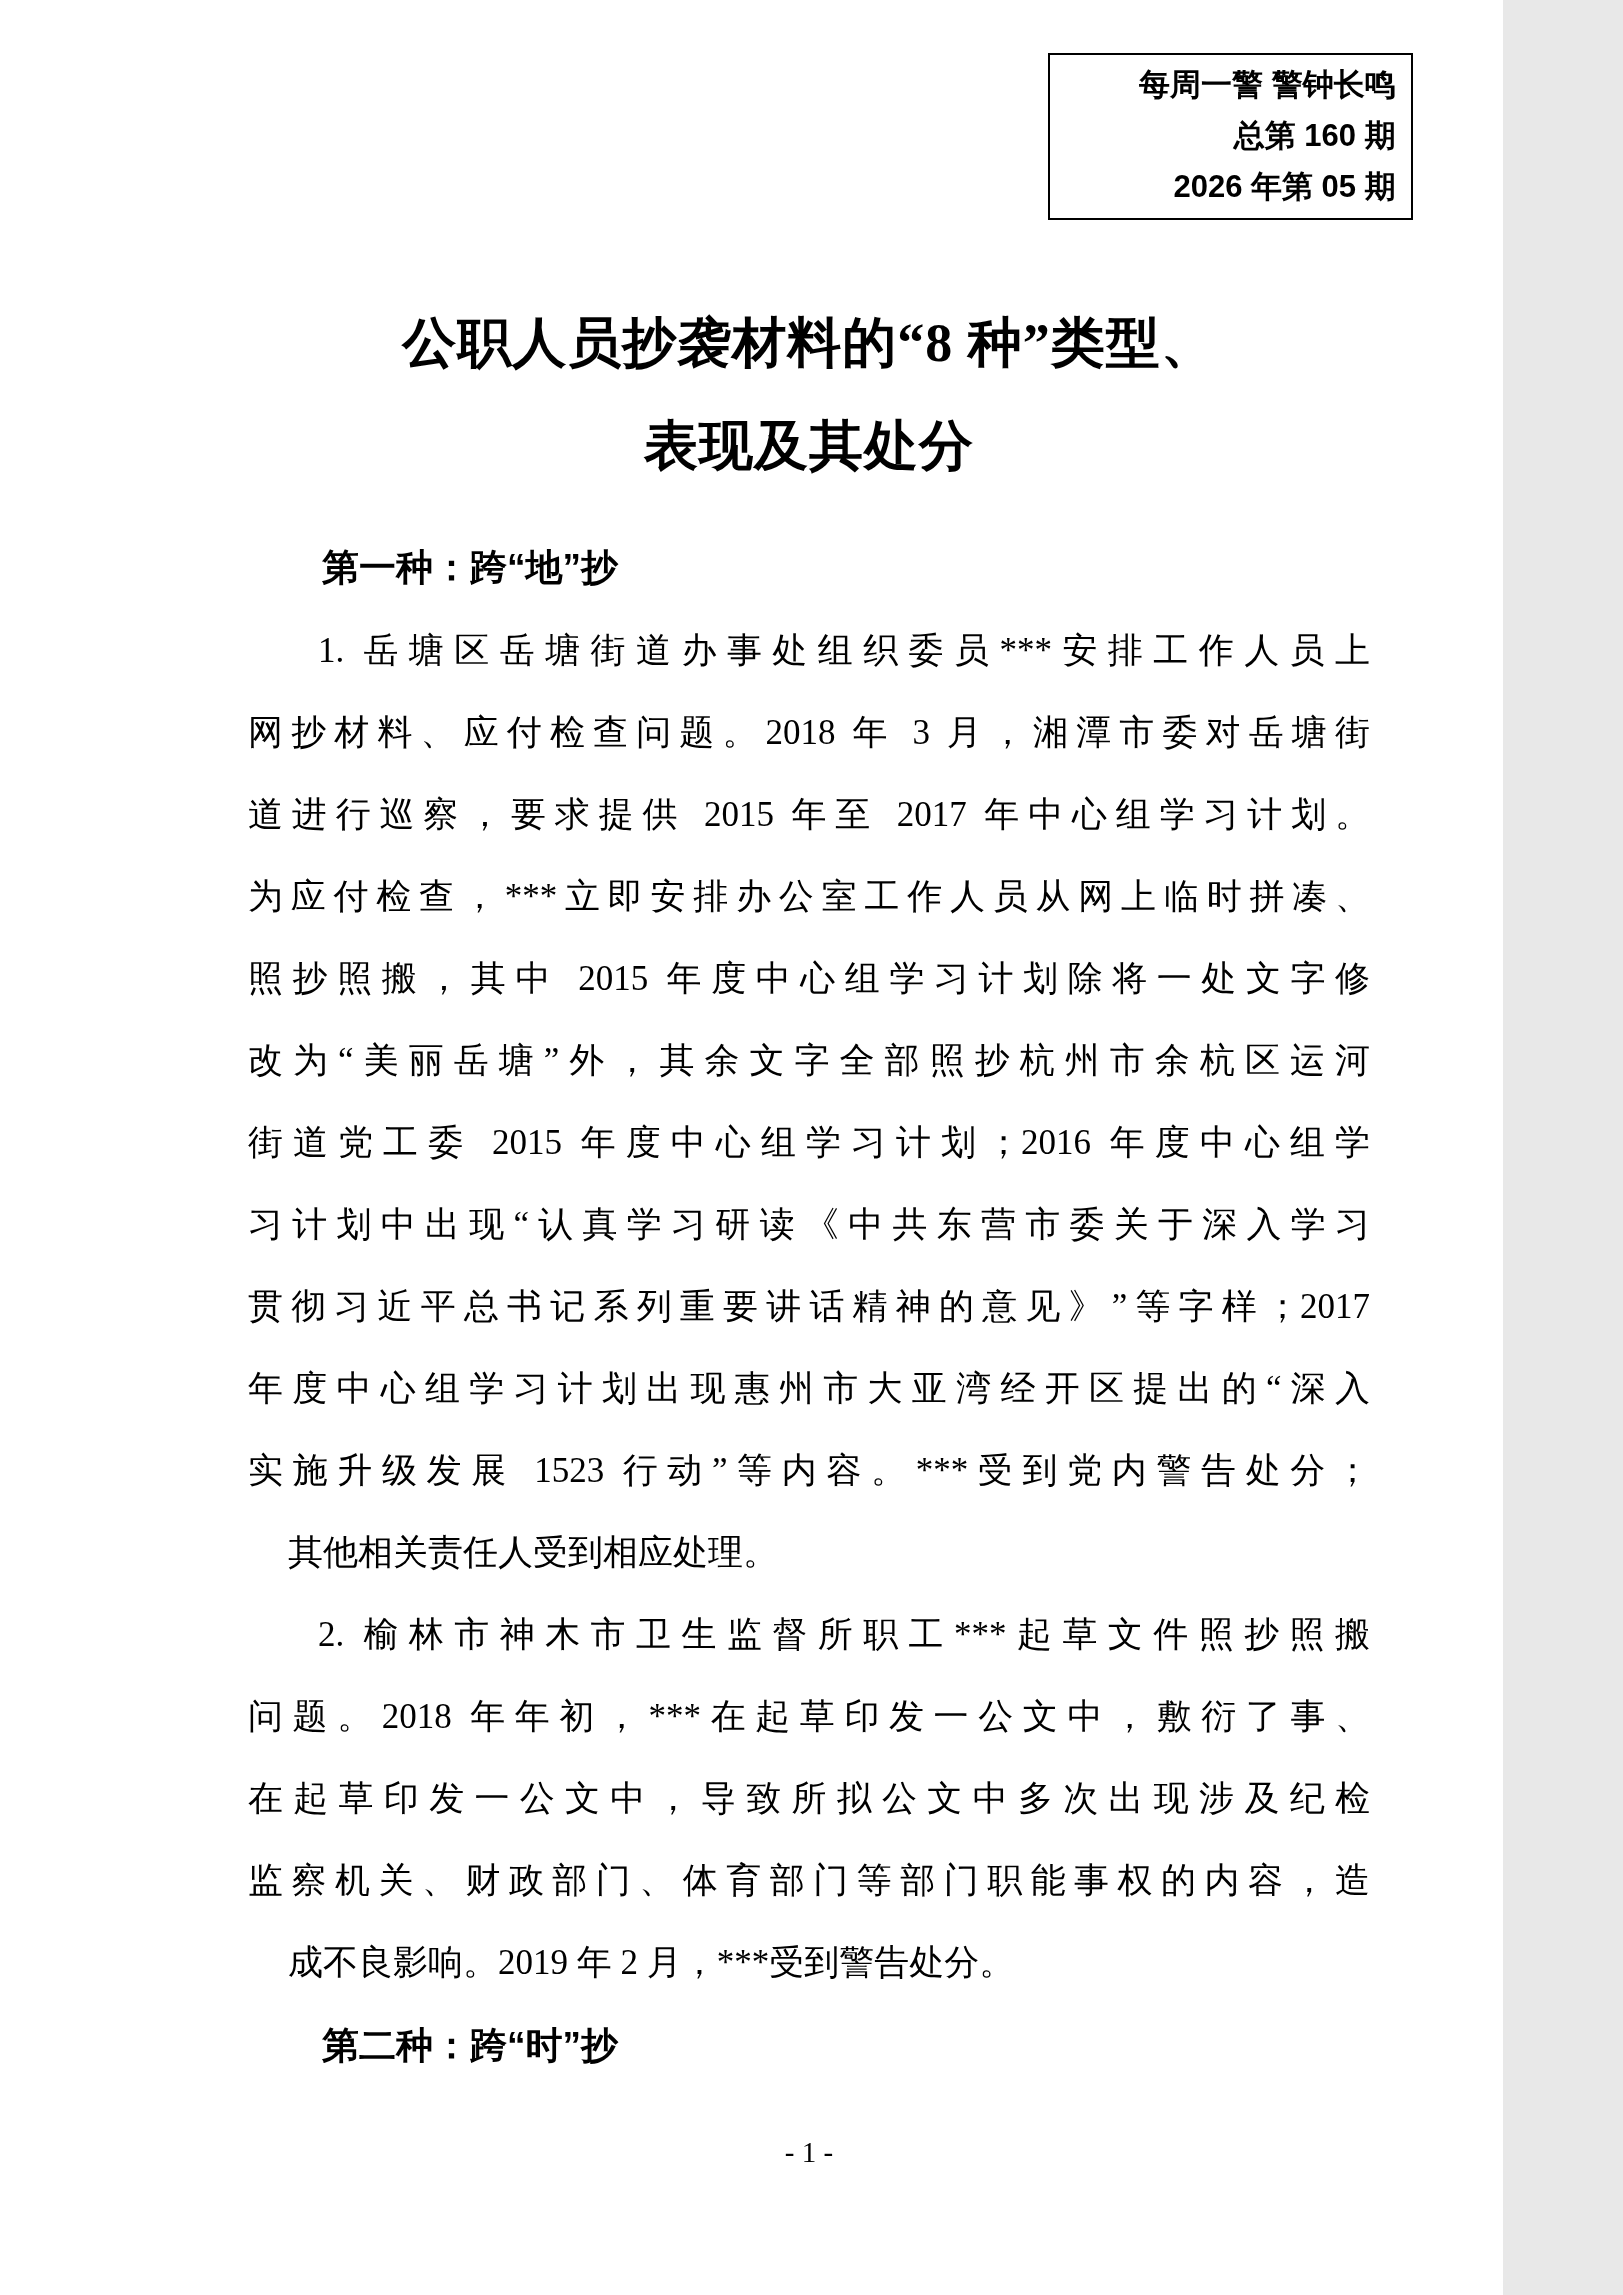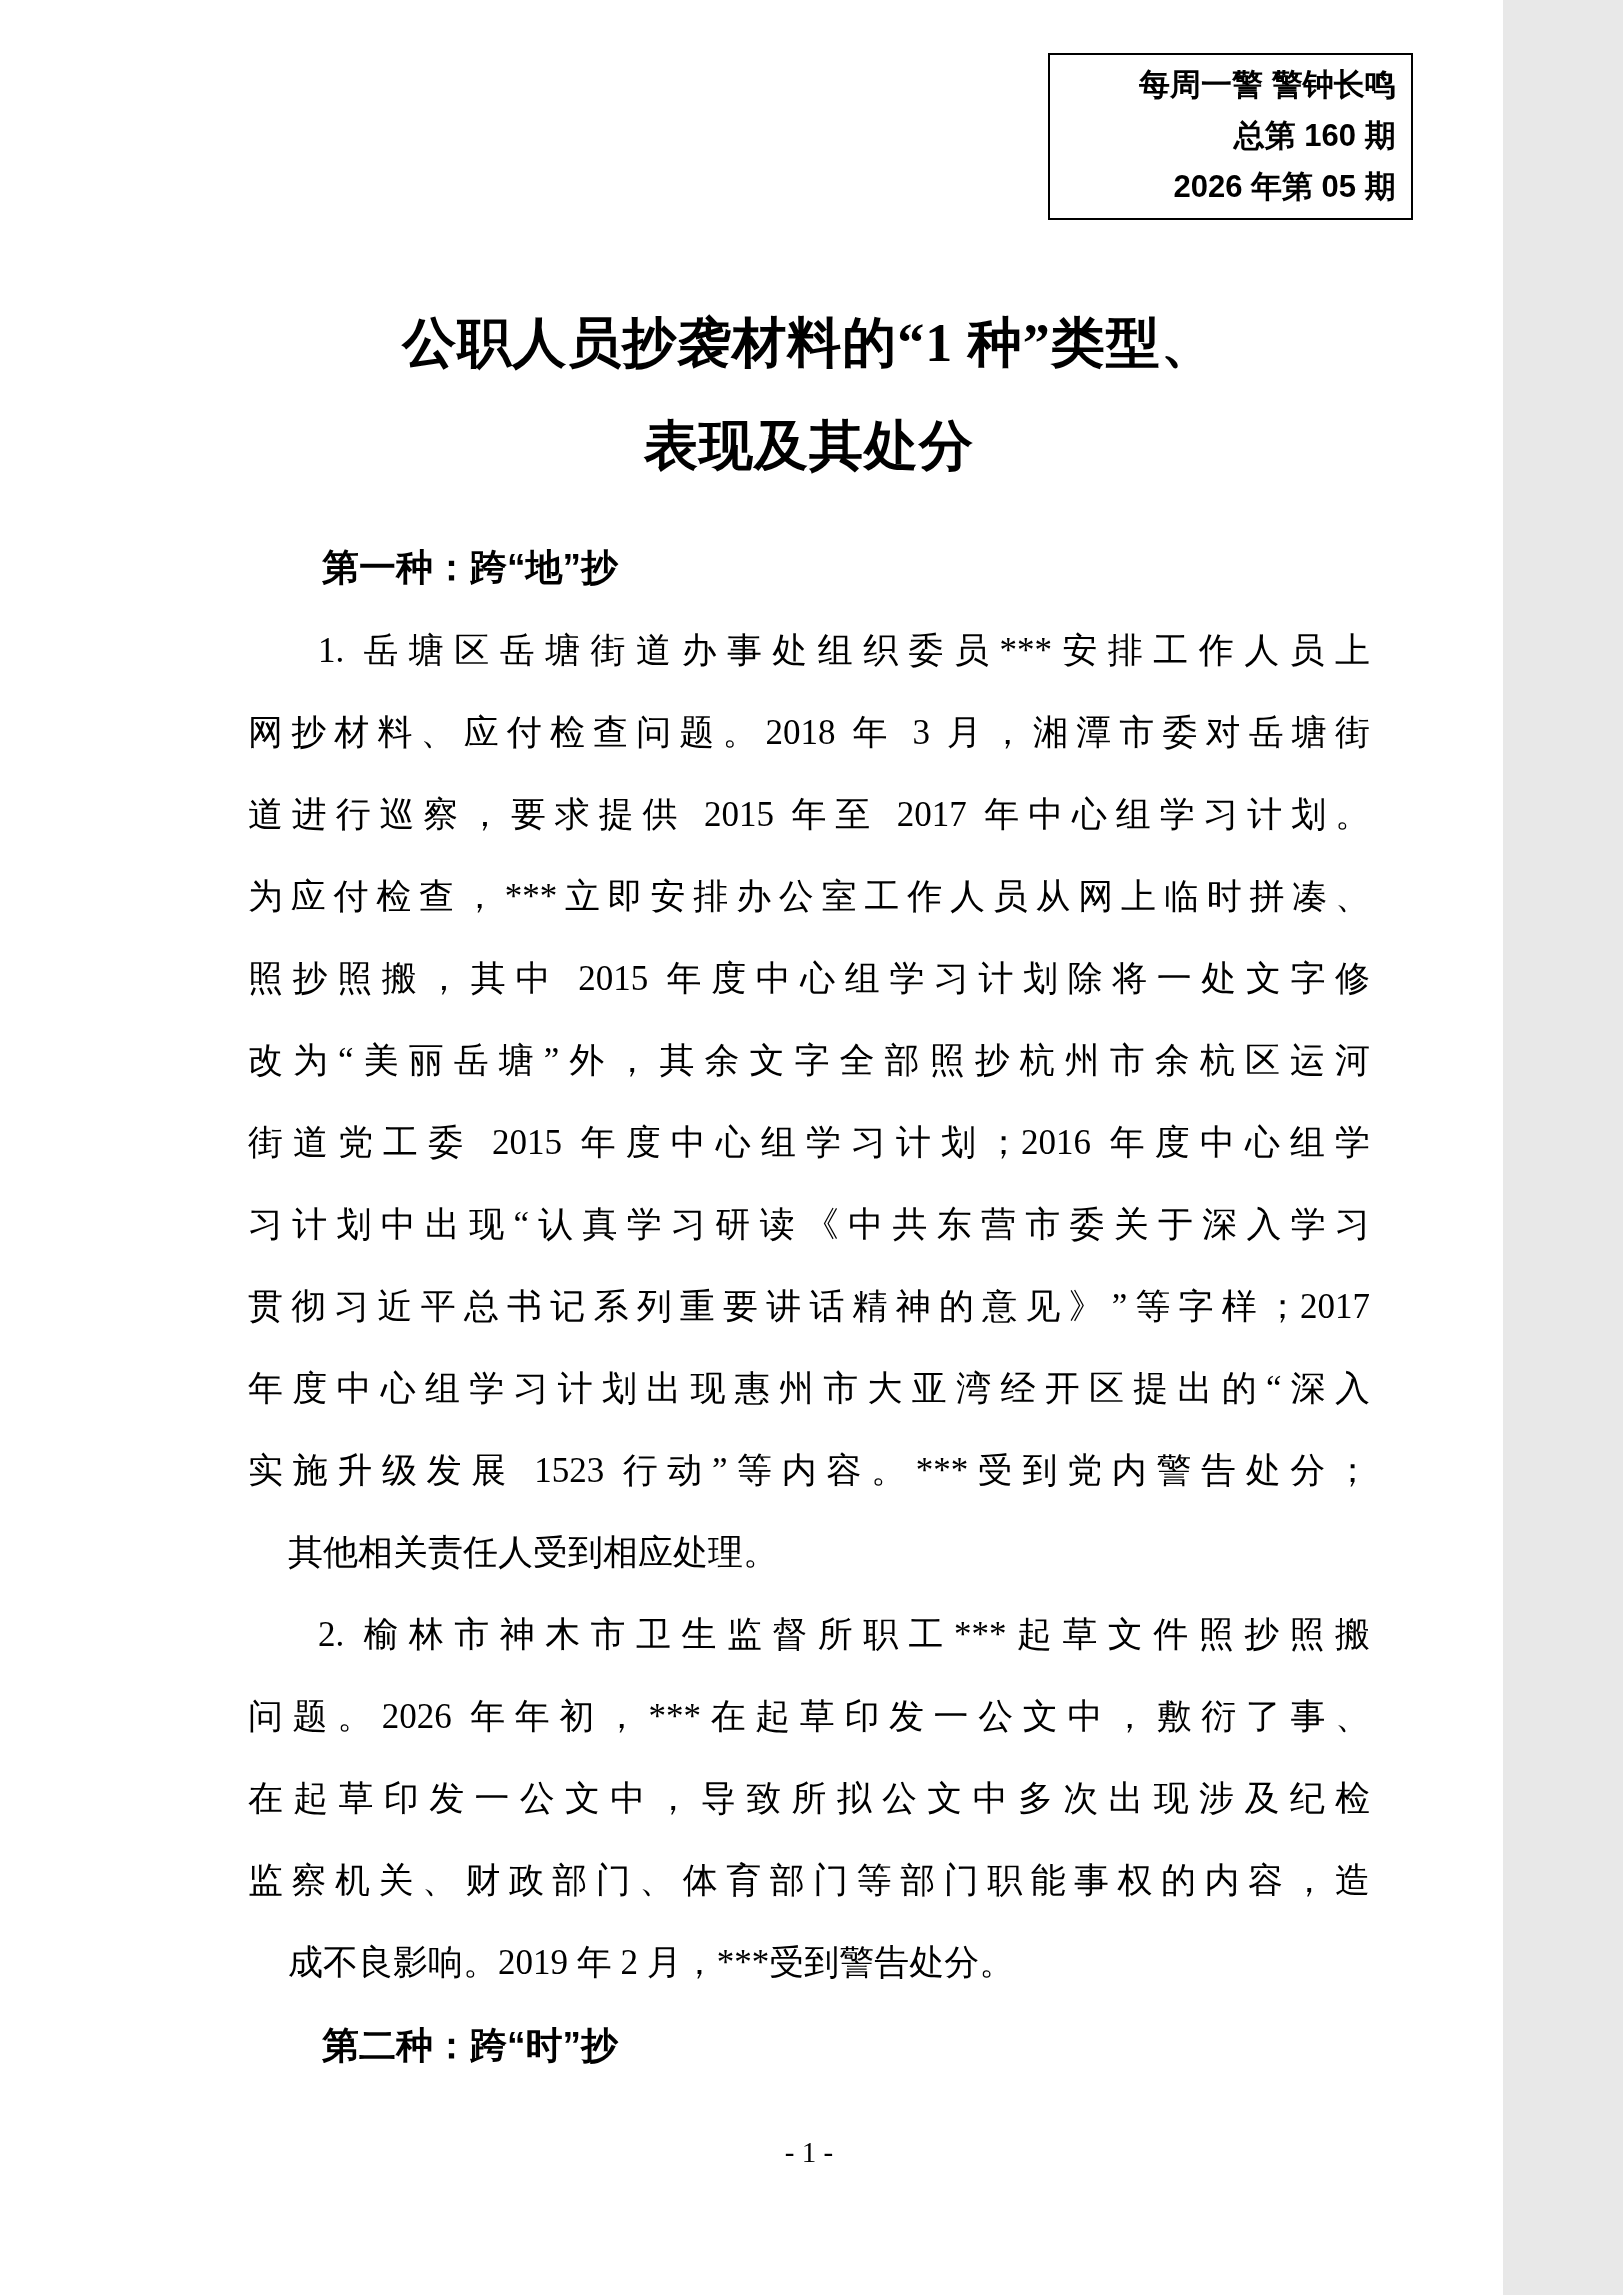--- a/index.html
+++ b/index.html
@@ -83,21 +83,21 @@
 <div class="page">
 
   <div class="masthead">
     <div>每周一警 警钟长鸣</div>
     <div>总第 160 期</div>
     <div>2026 年第 05 期</div>
   </div>
 
   <div class="column">
     <h1 class="title">
-      <span class="tline">公职人员抄袭材料的“1 种”类型、</span>
+      <span class="tline">公职人员抄袭材料的“8 种”类型、</span>
       <span class="tline">表现及其处分</span>
     </h1>
 
     <h2 class="heading first">第一种：跨“地”抄</h2>
 
     <div class="para">
       <div class="bline indent">1. 岳塘区岳塘街道办事处组织委员***安排工作人员上</div>
       <div class="bline">网抄材料、应付检查问题。2018 年 3 月，湘潭市委对岳塘街</div>
       <div class="bline">道进行巡察，要求提供 2015 年至 2017 年中心组学习计划。</div>
       <div class="bline">为应付检查，***立即安排办公室工作人员从网上临时拼凑、</div>
@@ -106,21 +106,21 @@
       <div class="bline">街道党工委 2015 年度中心组学习计划；2016 年度中心组学</div>
       <div class="bline">习计划中出现“认真学习研读《中共东营市委关于深入学习</div>
       <div class="bline">贯彻习近平总书记系列重要讲话精神的意见》”等字样；2017</div>
       <div class="bline">年度中心组学习计划出现惠州市大亚湾经开区提出的“深入</div>
       <div class="bline">实施升级发展 1523 行动”等内容。***受到党内警告处分；</div>
       <div class="bline end">其他相关责任人受到相应处理。</div>
     </div>
 
     <div class="para">
       <div class="bline indent">2. 榆林市神木市卫生监督所职工***起草文件照抄照搬</div>
-      <div class="bline">问题。2026 年年初，***在起草印发一公文中，敷衍了事、</div>
+      <div class="bline">问题。2018 年年初，***在起草印发一公文中，敷衍了事、</div>
       <div class="bline">在起草印发一公文中，导致所拟公文中多次出现涉及纪检</div>
       <div class="bline">监察机关、财政部门、体育部门等部门职能事权的内容，造</div>
       <div class="bline end">成不良影响。2019 年 2 月，***受到警告处分。</div>
     </div>
 
     <h2 class="heading">第二种：跨“时”抄</h2>
   </div>
 
   <div class="footer">- 1 -</div>
 

